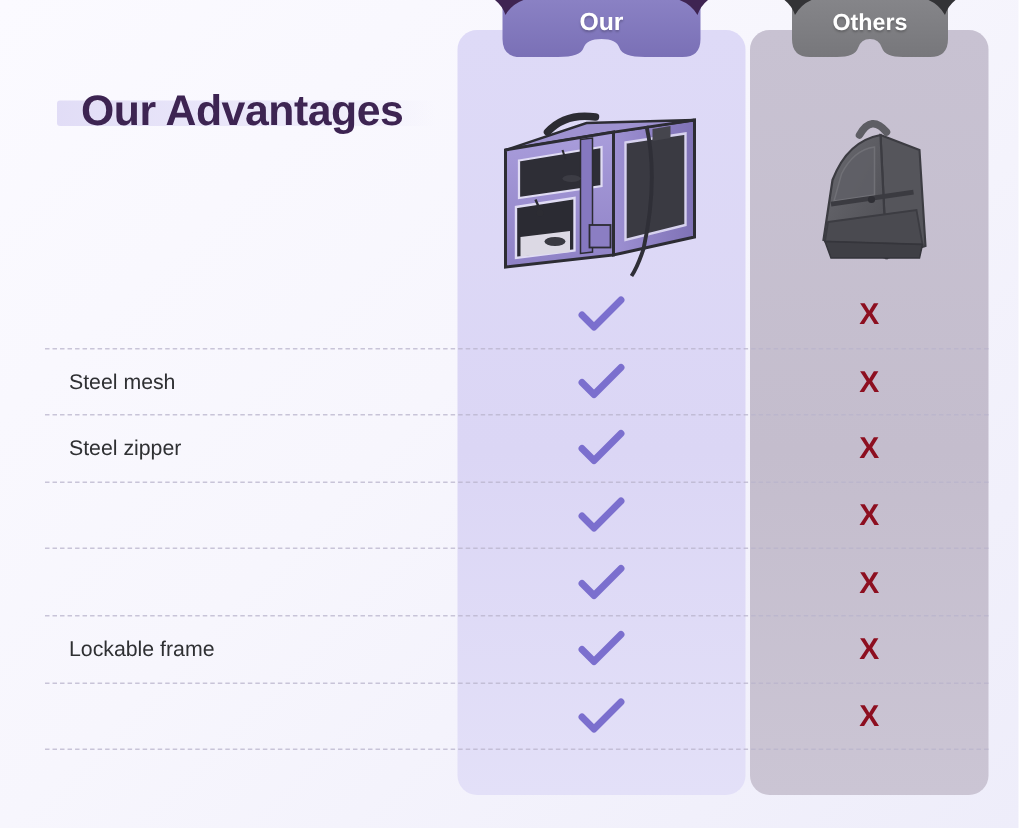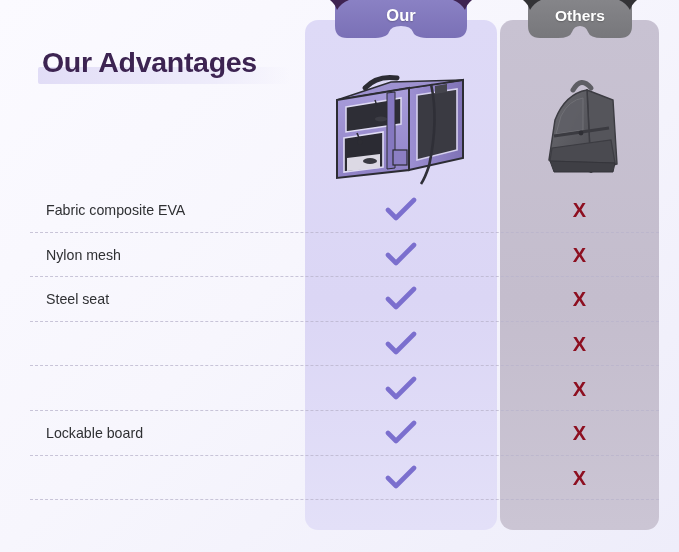--- a/index.html
+++ b/index.html
@@ -12,21 +12,21 @@
   #stage{position:absolute;inset:0;}
 
   
   #title-wrap{position:absolute;left:42px;top:48px;}
   #title-band{
     position:absolute;left:-4px;top:19px;width:252px;height:17px;
     background:linear-gradient(90deg,rgba(221,216,245,.85),rgba(229,226,248,.55) 70%,rgba(240,238,252,0));
     border-radius:2px;
   }
   #page-title{
-    position:relative;margin:0;
+    position:relative;margin:12px;
     font-size:28.5px;font-weight:bold;letter-spacing:-.3px;
     color:#3d2452;white-space:nowrap;line-height:1;
   }
 
   
   .col{position:absolute;top:20px;height:510px;border-radius:13px;}
   #col-our{
     left:305px;width:192px;
     background:linear-gradient(180deg,#dedaf7 0%,#dbd6f5 55%,#e3e0f8 100%);
   }
@@ -188,74 +188,73 @@
 
       <path d="M31,88 L90,80 L94,103 L29,101 Z" fill="#4a4a50" stroke="#3c3c42" stroke-width="1.2"></path>
 
       <path d="M29,101 L94,103 L92,112 L33,112 Z" fill="#3f3f45" stroke="#35353b" stroke-width="1"></path>
     </svg>
   </div>
 
   <div id="rows">
 
     <div class="row">
-      <div class="row-label">Fabric composite EVA</div>
-      <div class="mark mark-our check">
-        <svg viewBox="0 0 34 26">
-            <path d="M4,13 L12,21 L30,3" fill="none" stroke="#7b6fce" stroke-width="4.6" stroke-linecap="round" stroke-linejoin="round"></path>
-          </svg>
-      </div>
-      <div class="mark mark-others cross">X</div>
-      <div class="row-sep"></div>
-    </div>
-
-    <div class="row">
-      <div class="row-label">Nylon mesh</div>
-      <div class="mark mark-our check">
-        <svg viewBox="0 0 34 26">
-            <path d="M4,13 L12,21 L30,3" fill="none" stroke="#7b6fce" stroke-width="4.6" stroke-linecap="round" stroke-linejoin="round"></path>
-          </svg>
-      </div>
-      <div class="mark mark-others cross">X</div>
-      <div class="row-sep"></div>
-    </div>
-
-    <div class="row">
-      <div class="row-label">Steel seat</div>
-      <div class="mark mark-our check">
-        <svg viewBox="0 0 34 26">
-            <path d="M4,13 L12,21 L30,3" fill="none" stroke="#7b6fce" stroke-width="4.6" stroke-linecap="round" stroke-linejoin="round"></path>
-          </svg>
-      </div>
-      <div class="mark mark-others cross">X</div>
-      <div class="row-sep"></div>
-    </div>
-
-    <div class="row">
-      <div class="mark mark-our check">
-        <svg viewBox="0 0 34 26">
-            <path d="M4,13 L12,21 L30,3" fill="none" stroke="#7b6fce" stroke-width="4.6" stroke-linecap="round" stroke-linejoin="round"></path>
-          </svg>
-      </div>
-      <div class="mark mark-others cross">X</div>
-      <div class="row-sep"></div>
-    </div>
-
-    <div class="row">
-      <div class="mark mark-our check">
-        <svg viewBox="0 0 34 26">
-            <path d="M4,13 L12,21 L30,3" fill="none" stroke="#7b6fce" stroke-width="4.6" stroke-linecap="round" stroke-linejoin="round"></path>
-          </svg>
-      </div>
-      <div class="mark mark-others cross">X</div>
-      <div class="row-sep"></div>
-    </div>
-
-    <div class="row">
-      <div class="row-label">Lockable board</div>
+      <div class="mark mark-our check">
+        <svg viewBox="0 0 34 26">
+            <path d="M4,13 L12,21 L30,3" fill="none" stroke="#7b6fce" stroke-width="4.6" stroke-linecap="round" stroke-linejoin="round"></path>
+          </svg>
+      </div>
+      <div class="mark mark-others cross">X</div>
+      <div class="row-sep"></div>
+    </div>
+
+    <div class="row">
+      <div class="row-label">Steel mesh</div>
+      <div class="mark mark-our check">
+        <svg viewBox="0 0 34 26">
+            <path d="M4,13 L12,21 L30,3" fill="none" stroke="#7b6fce" stroke-width="4.6" stroke-linecap="round" stroke-linejoin="round"></path>
+          </svg>
+      </div>
+      <div class="mark mark-others cross">X</div>
+      <div class="row-sep"></div>
+    </div>
+
+    <div class="row">
+      <div class="row-label">Steel zipper</div>
+      <div class="mark mark-our check">
+        <svg viewBox="0 0 34 26">
+            <path d="M4,13 L12,21 L30,3" fill="none" stroke="#7b6fce" stroke-width="4.6" stroke-linecap="round" stroke-linejoin="round"></path>
+          </svg>
+      </div>
+      <div class="mark mark-others cross">X</div>
+      <div class="row-sep"></div>
+    </div>
+
+    <div class="row">
+      <div class="mark mark-our check">
+        <svg viewBox="0 0 34 26">
+            <path d="M4,13 L12,21 L30,3" fill="none" stroke="#7b6fce" stroke-width="4.6" stroke-linecap="round" stroke-linejoin="round"></path>
+          </svg>
+      </div>
+      <div class="mark mark-others cross">X</div>
+      <div class="row-sep"></div>
+    </div>
+
+    <div class="row">
+      <div class="mark mark-our check">
+        <svg viewBox="0 0 34 26">
+            <path d="M4,13 L12,21 L30,3" fill="none" stroke="#7b6fce" stroke-width="4.6" stroke-linecap="round" stroke-linejoin="round"></path>
+          </svg>
+      </div>
+      <div class="mark mark-others cross">X</div>
+      <div class="row-sep"></div>
+    </div>
+
+    <div class="row">
+      <div class="row-label">Lockable frame</div>
       <div class="mark mark-our check">
         <svg viewBox="0 0 34 26">
             <path d="M4,13 L12,21 L30,3" fill="none" stroke="#7b6fce" stroke-width="4.6" stroke-linecap="round" stroke-linejoin="round"></path>
           </svg>
       </div>
       <div class="mark mark-others cross">X</div>
       <div class="row-sep"></div>
     </div>
 
     <div class="row">

